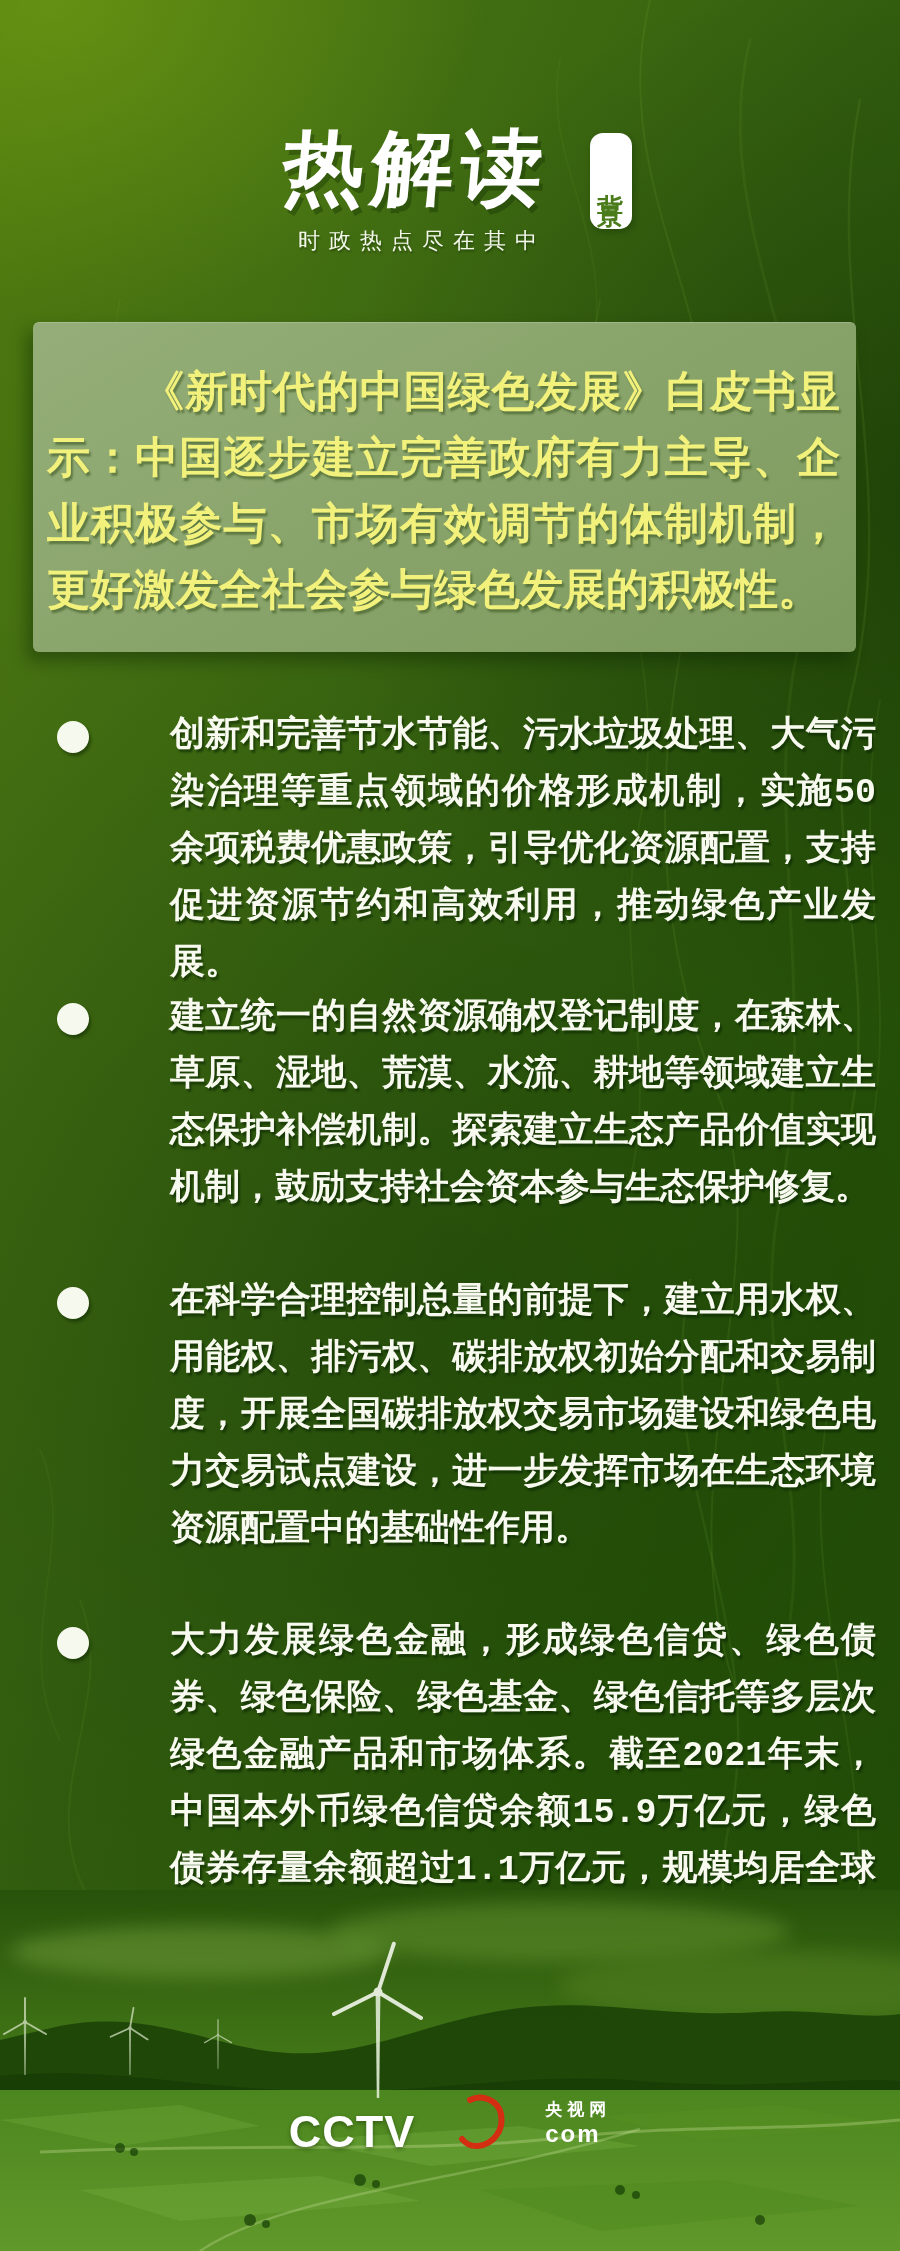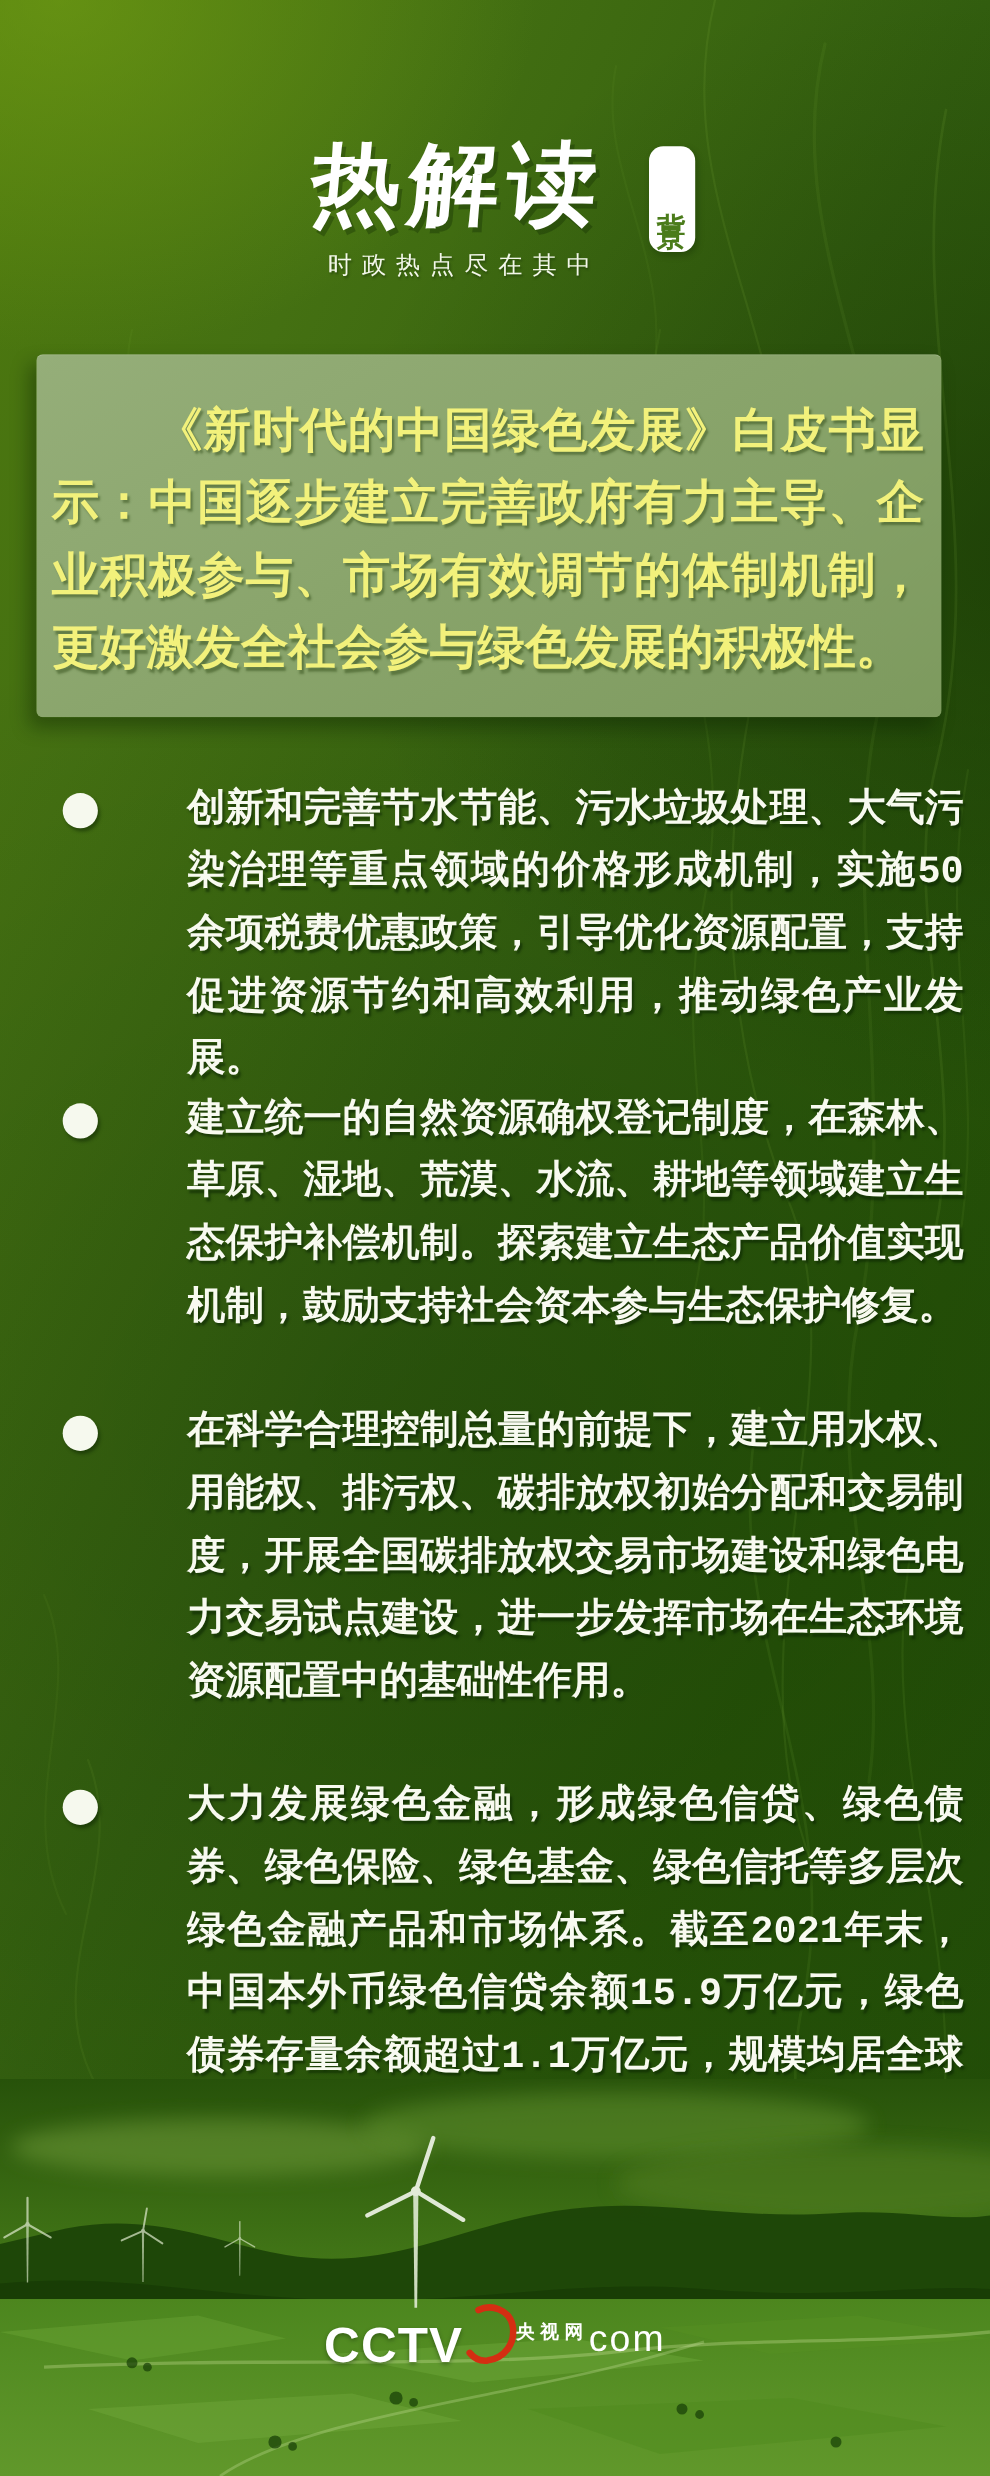--- a/index.html
+++ b/index.html
@@ -66,31 +66,31 @@
     text-shadow:2px 3px 2px rgba(8,32,0,0.55);
   }
   .b1{top:708px;} .b2{top:990px;} .b3{top:1274px;} .b4{top:1614px;}
 
   
   .landscape{position:absolute;left:0;top:1890px;}
 
   
   .footer-logo{
     position:absolute;left:0;top:2090px;width:900px;height:80px;
-    display:flex;justify-content:center;align-items:flex-start;
+    display:flex;justify-content:center;align-items:flex-start;gap:41px;
   }
   .cctv-wordmark{
     margin-top:24px;font-size:45px;font-weight:900;color:#ffffff;
     letter-spacing:1px;line-height:36px;
     text-shadow:0 2px 4px rgba(10,30,0,0.4);
   }
   .swoosh{margin:2px 0 0 -6px;}
-  .site-col{display:flex;margin:10px 0 0 -4px;align-items:center;}
+  .site-col{display:flex;flex-direction:column;margin:10px 0 0 -4px;}
   .cctv-cn-label{font-size:17px;font-weight:700;color:#ffffff;letter-spacing:5px;line-height:20px;}
-  .cctv-com-label{font-size:34px;font-weight:400;color:#ffffff;letter-spacing:2px;line-height:28px;margin-top:12px;}
+  .cctv-com-label{font-size:24px;font-weight:700;color:#ffffff;letter-spacing:2px;line-height:28px;}
 </style>
 </head>
 <body>
 
 <div class="page">
 
   <svg class="texture" width="900" height="2251" viewBox="0 0 900 2251" aria-hidden="true">
     <g fill="none" stroke="#9ccf4a" stroke-linecap="round">
       <path d="M650,0 C600,200 760,350 700,560 C660,720 640,900 720,1100 C780,1260 660,1500 740,1700" stroke-width="2" stroke-opacity="0.10"></path>
       <path d="M750,40 C700,240 860,420 800,640 C760,800 820,1000 780,1200 C750,1350 810,1480 790,1620" stroke-width="3" stroke-opacity="0.08"></path>

